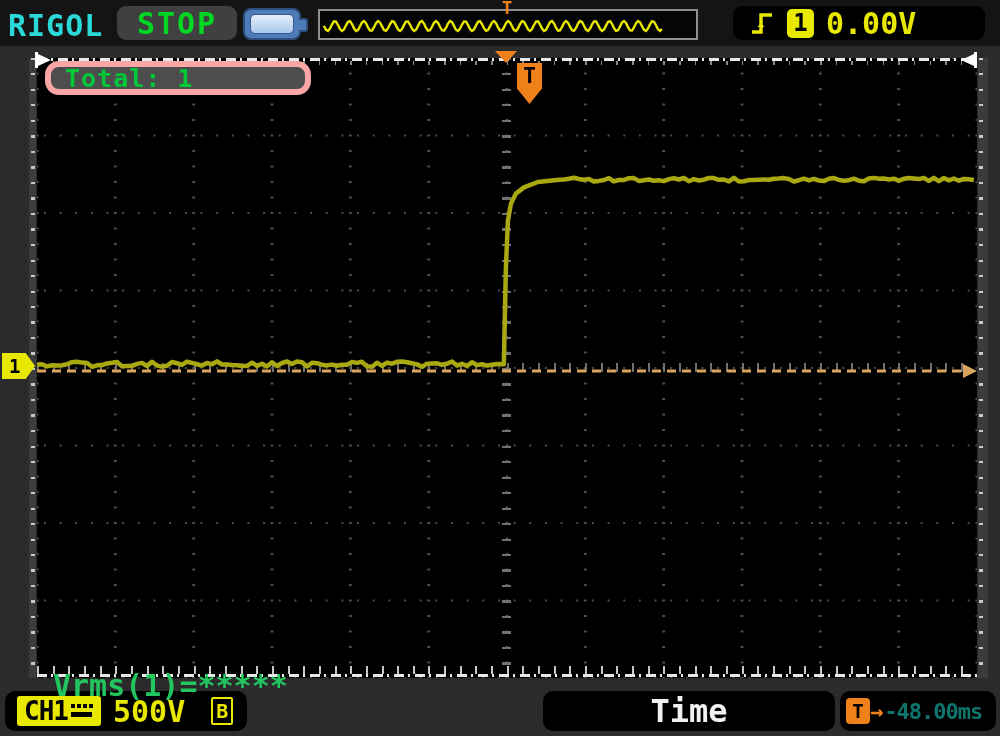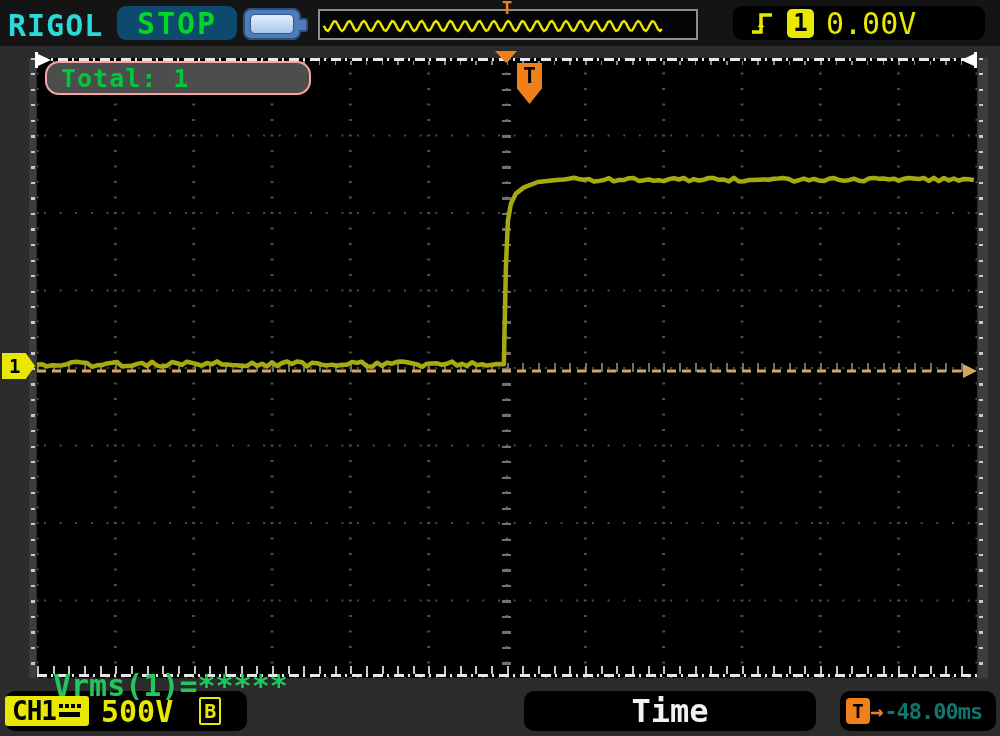--- a/index.html
+++ b/index.html
@@ -4,32 +4,32 @@
 <style>
   * { margin:0; padding:0; box-sizing:border-box; }
   html,body { width:1000px; height:736px; background:#2b2b2b; overflow:hidden;
     font-family:"DejaVu Sans Mono", monospace; }
   .abs { position:absolute; }
   #stage { position:relative; width:1000px; height:736px; background:#2b2b2b; }
 
   
   #topbar { left:0; top:0; width:1000px; height:46px; background:#141414; }
   #brand { left:8px; top:8px; font-size:30px; font-weight:bold; color:#2bd9d9; letter-spacing:1px; }
-  #stopbox { left:117px; top:6px; width:120px; height:34px; background:#0c4a6e; border-radius:9px;
+  #stopbox { left:117px; top:6px; width:120px; height:34px; background:#404040; border-radius:9px;
     display:flex; align-items:center; justify-content:center; }
   #stopbox span { color:#00d823; font-size:30px; font-weight:bold; letter-spacing:2px; }
   #usb { left:243px; top:8px; width:58px; height:32px; background:#4d7cb8; border:2px solid #2e4f80; border-radius:8px; }
   #usb .inner { position:absolute; left:5px; top:4px; width:44px; height:20px; border-radius:5px;
     background:linear-gradient(#e4eefb,#a8c8ec); border:1px solid #35598c; }
   #usb .nub { position:absolute; right:-9px; top:8px; width:9px; height:14px; background:#4d7cb8; border:2px solid #2e4f80; border-left:none; border-radius:0 3px 3px 0; }
   #memstrip { left:318px; top:9px; width:380px; height:31px; background:#050505; border:2px solid #8f8f8f; }
   #memT { left:502px; top:-2px; color:#f08019; font-size:17px; font-weight:bold; }
   #trigbox { left:733px; top:6px; width:252px; height:34px; background:#000; border-radius:9px;
     display:flex; align-items:center; gap:12px; padding-left:16px; }
-  #trigbox .lvl { color:#e8e800; font-size:30px; font-weight:normal; }
+  #trigbox .lvl { color:#e8e800; font-size:30px; font-weight:bold; }
   .src-badge { width:27px; height:29px; background:#e8e800; border-radius:5px; color:#000;
     font-size:24px; font-weight:bold; display:flex; align-items:center; justify-content:center; }
 
   
   #band-l { left:29px; top:58px; width:7px; height:620px; background:#3c3c3c; }
   #band-r { left:978px; top:58px; width:10px; height:620px; background:#3c3c3c; }
   .edge-ticks { width:4px; height:620px; top:58px;
     background:repeating-linear-gradient(to bottom,#c8c8c8 0 2px,transparent 2px 15.5px); }
   #plot { left:37px; top:58px; width:940px; height:620px; background:#000; }
   #grid { position:absolute; inset:0;
@@ -46,21 +46,21 @@
     background:repeating-linear-gradient(to right,#e8e8e8 0 10px,transparent 10px 14px,#e8e8e8 14px 16px,transparent 16px 21px); }
   #topline { top:0; }
   #botline { top:616px; }
   #topticks { position:absolute; left:0; top:3px; width:940px; height:4px;
     background:repeating-linear-gradient(to right,#8a8a8a 0 1.5px,transparent 1.5px 15.66px); }
   #botticks { position:absolute; left:0; top:608px; width:940px; height:8px;
     background:repeating-linear-gradient(to right,#c8c8c8 0 2px,transparent 2px 15.66px); }
   #wave { position:absolute; inset:0; z-index:5; }
 
   #totalbox { position:absolute; left:8px; top:3px; width:266px; height:34px; z-index:8;
-    background:#4d4d4d; border:2px solid #fca5a5; border-radius:14px;
+    background:#4d4d4d; border:6px solid #fca5a5; border-radius:14px;
     display:flex; align-items:center; padding-left:14px; }
   #totalbox span { color:#00c838; font-size:25px; font-weight:bold; letter-spacing:1px; }
 
   #trigtri { position:absolute; left:458px; top:-7px; width:0; height:0; z-index:9;
     border-left:11px solid transparent; border-right:11px solid transparent; border-top:12px solid #f08019; }
   #trigflag { position:absolute; left:480px; top:5px; width:25px; height:41px; z-index:9;
     background:#f08019; clip-path:polygon(0 0,100% 0,100% 62%,50% 100%,0 62%);
     color:#000; font-size:21px; font-weight:bold; text-align:center; line-height:26px; }
 
   .endmark-bar { position:absolute; width:3px; height:16px; background:#fff; top:-6px; z-index:9; }
@@ -72,32 +72,32 @@
   .meas { position:absolute; top:578px; color:#22c55e; font-size:30px; font-weight:bold; z-index:7;margin-top:32px; }
   #meas1 { left:16px; } #meas2 { left:330px; }
 
   #chmark { left:2px; top:353px; width:33px; height:26px; z-index:9; background:#e8e800;
     clip-path:polygon(0 0,72% 0,100% 50%,72% 100%,0 100%);
     color:#000; font-size:19px; font-weight:bold; display:flex; align-items:center; padding-left:7px; }
 
   
   #botbar { left:0; top:688px; width:1000px; height:48px; background:#2b2b2b; }
   #chbox { left:5px; top:3px; width:242px; height:40px; background:#000; border-radius:10px;
-    display:flex; align-items:center; padding-left:0; gap:12px; }
+    display:flex; align-items:center; padding-left:12px; gap:12px; }
   #chbadge { width:84px; height:30px; background:#e8e800; border-radius:3px;
     display:flex; align-items:center; justify-content:center; gap:2px; }
   #chbadge .nm { color:#000; font-size:26px; font-weight:bold; letter-spacing:-1px; }
   #coupicon { width:24px; height:20px; position:relative; }
   #coupicon .dash { position:absolute; top:3px; left:1px; width:22px; height:4px;
     background:repeating-linear-gradient(to right,#000 0 4px,transparent 4px 6px); }
   #coupicon .solid { position:absolute; top:11px; left:1px; width:21px; height:5px; background:#000; }
   #chscale { color:#e8e800; font-size:30px; font-weight:bold; }
   #bwbadge { width:22px; height:28px; border:2px solid #e8e800; border-radius:2px; margin-left:14px;
     color:#e8e800; font-size:20px; font-weight:bold; display:flex; align-items:center; justify-content:center; }
-  #timebox { left:524px; top:3px; width:292px; height:40px; background:#000; border-radius:10px;
+  #timebox { left:543px; top:3px; width:292px; height:40px; background:#000; border-radius:10px;
     display:flex; align-items:center; justify-content:center; gap:20px; color:#f2f2f2;
     font-size:32px; font-weight:bold;flex-direction:column; }
   #toffbox { left:840px; top:3px; width:156px; height:40px; background:#000; border-radius:10px;
     display:flex; align-items:center; padding-left:6px; }
   #toffbox .tbadge { width:24px; height:26px; background:#f08019; border-radius:4px; color:#000;
     font-size:19px; font-weight:bold; display:flex; align-items:center; justify-content:center; }
   #toffbox .arr { color:#f08019; font-size:22px; font-weight:bold; margin:0 1px 0 0; }
   #toffbox .val { color:#0f766e; font-size:22px; font-weight:bold; letter-spacing:-1px; }
 </style>
 </head>

